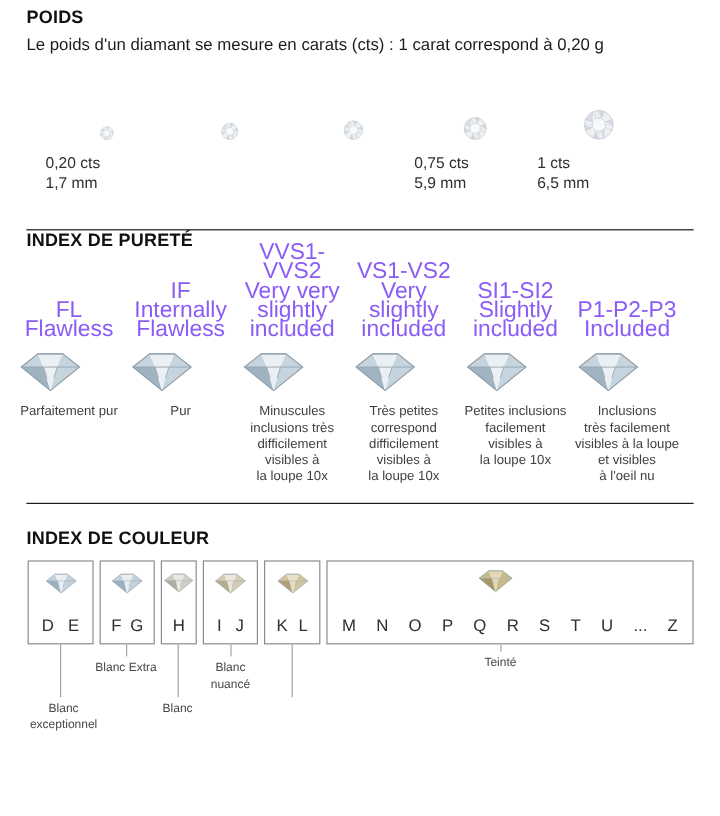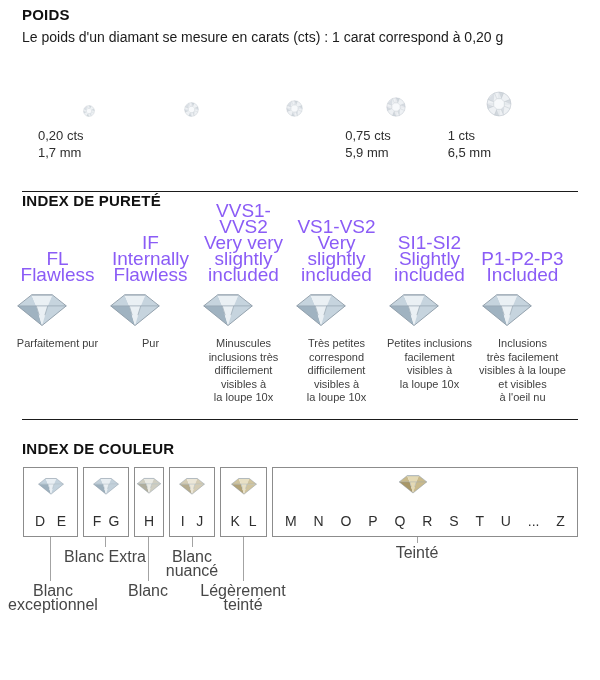--- a/index.html
+++ b/index.html
@@ -40,21 +40,21 @@
   .box-diamond { margin-top:9px; }
   .box-mz .box-diamond { position:absolute; left:46%; transform:translateX(-50%); top:6px; margin:0; }
   .letters { position:absolute; bottom:7px; left:0; right:0; display:flex;
     justify-content:space-around; padding:0 5px; font-size:14px; color:#2f2f2f; }
   .box-mz .letters { justify-content:space-between; padding:0 12px; }
 
   
   .legend { position:relative; height:100px; }
   .leader { position:absolute; width:1px; background:#a3a3a3; top:0; }
   .leg-label { position:absolute; transform:translateX(-50%); text-align:center;
-    font-size:16px; line-height:14px; color:#474747; white-space:pre-line; }
+    font-size:10px; line-height:14px; color:#474747; white-space:pre-line; }
 
   svg.dtop, svg.dside { display:block; }
   .dside-wrap { --d1:#eaf0f4; --d2:#c6d4de; --d3:#a0b3c1; }
 </style>
 </head>
 <body>
 
 <svg width="0" height="0" style="position:absolute" aria-hidden="true">
   <defs>
     <symbol id="d-top" viewBox="0 0 100 100">
@@ -310,16 +310,14 @@
   <div class="leader" style="left:192px; height:10px;"></div>
   <div class="leader" style="left:243px; height:44px;"></div>
   <div class="leader" style="left:417px; height:6px;"></div>
 
   <div class="leg-label" style="left:53px; top:47px;">Blanc
 exceptionnel</div>
   <div class="leg-label" style="left:105px; top:13px;">Blanc Extra</div>
   <div class="leg-label" style="left:148px; top:47px;">Blanc</div>
   <div class="leg-label" style="left:192px; top:13px;">Blanc
 nuancé</div>
-  <div class="leg-label" style="left:243px; top:47px;">Légèrement
-teinté</div>
   <div class="leg-label" style="left:417px; top:9px;">Teinté</div>
 </div>
 
 </body></html>

